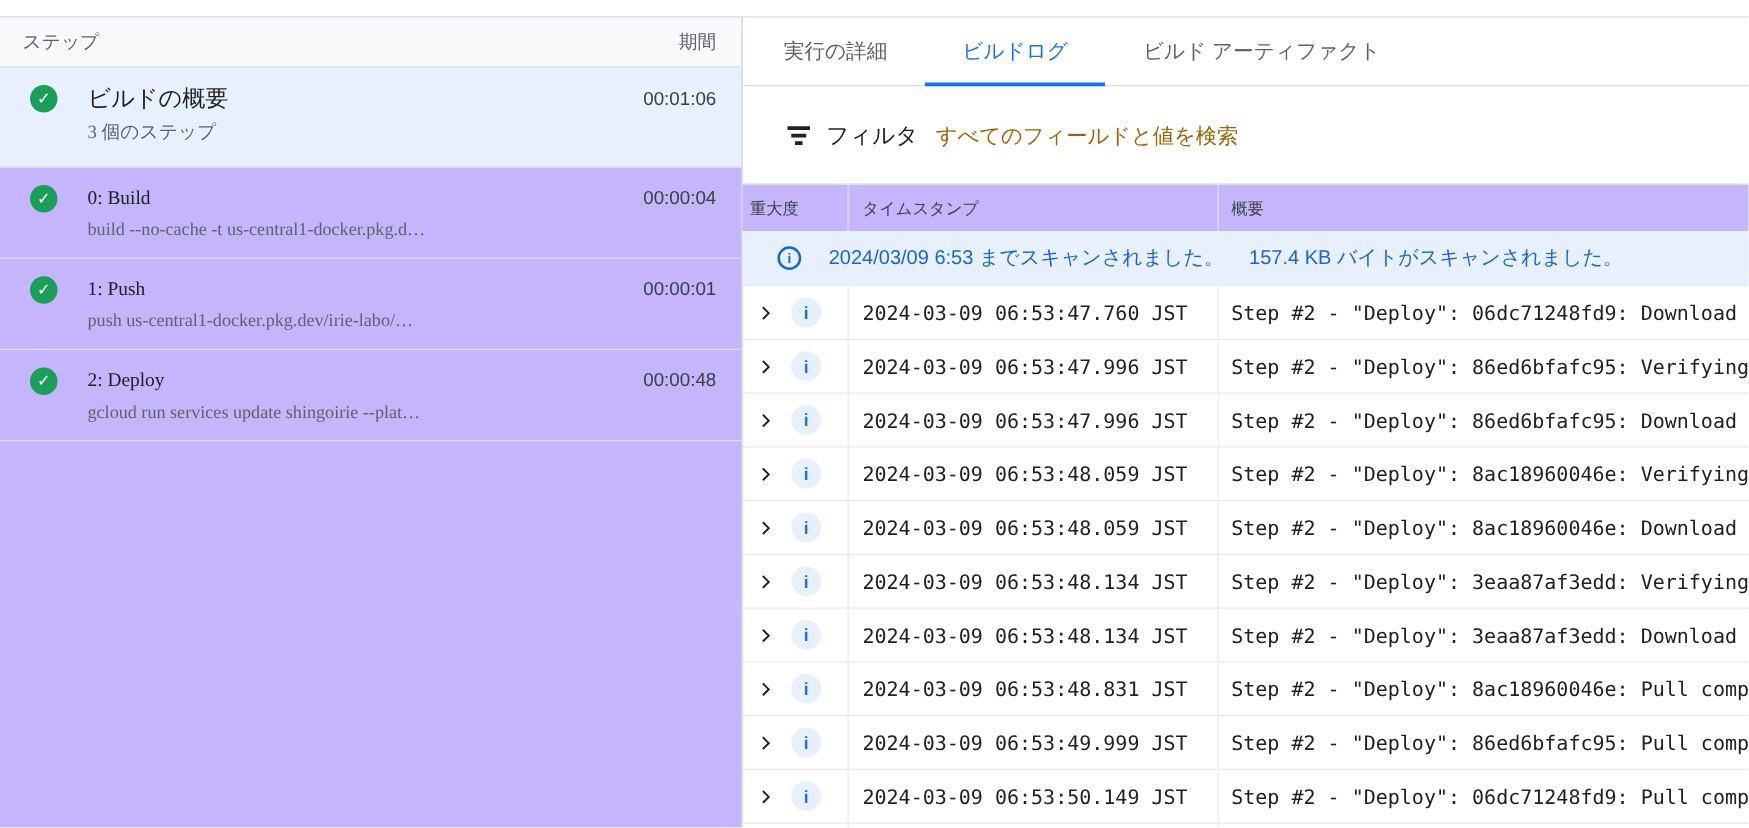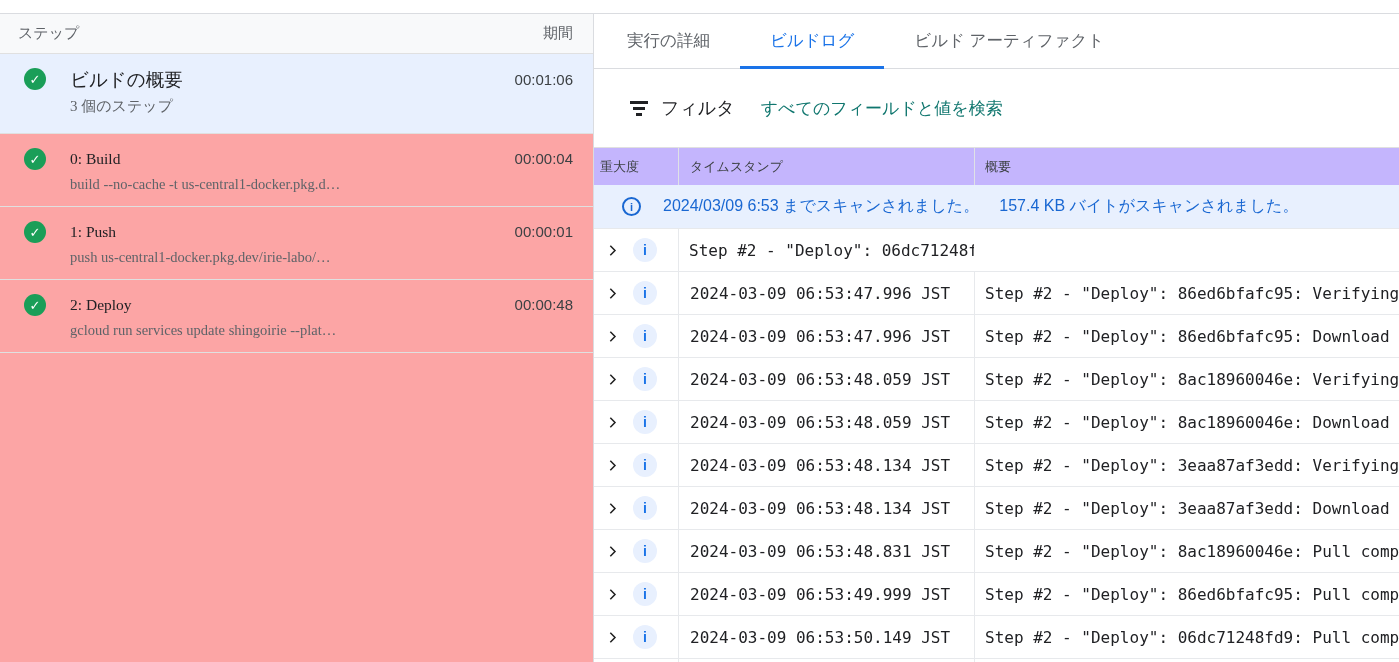--- a/index.html
+++ b/index.html
@@ -3,21 +3,21 @@
 <meta charset="utf-8">
 <style>
   * { margin:0; padding:0; box-sizing:border-box; }
   html,body { width:1399px; height:662px; overflow:hidden; background:#fff;
     font-family:"Liberation Sans","DejaVu Sans",sans-serif; color:#202124; }
   .page { width:1399px; height:662px; display:flex; flex-direction:column; }
   .top-gap { height:13px; background:#fff; flex:none; }
   .content { flex:1; display:flex; border-top:1px solid #dadce0; min-height:0; }
 
   
-  .left-panel { width:594px; flex:none; border-right:1px solid #dadce0; background:#fca5a5; }
+  .left-panel { width:594px; flex:none; border-right:1px solid #dadce0; background:#c4b5fd; }
   .steps-header { height:40px; background:#f8f9fa; border-bottom:1px solid #e0e0e0;
     display:flex; align-items:center; justify-content:space-between;
     padding:0 20px 0 18px; color:#5f6368; font-size:15px; }
   .step-row { display:flex; align-items:flex-start; padding:13px 20px 0 24px;
     border-bottom:1px solid #e0e0e0; cursor:pointer; }
   .step-row.selected { background:#e8f0fe; }
   .step-row.summary { height:80px; }
   .step-row.normal { height:73px; }
   .check { width:22px; height:22px; flex:none; border-radius:50%; background:#1a9e58;
     color:#fff; font-size:13px; font-weight:bold; display:flex; align-items:center;
@@ -44,21 +44,21 @@
 
   .filterbar { height:78px; flex:none; display:flex; align-items:center;
     padding-left:36px; }
   .filter-icon { width:18px; height:15px; display:flex; flex-direction:column;
     justify-content:space-between; align-items:center; flex:none; }
   .filter-icon i { display:block; height:3px; background:#202124; }
   .filter-icon i:nth-child(1){ width:18px; }
   .filter-icon i:nth-child(2){ width:12px; }
   .filter-icon i:nth-child(3){ width:6px; }
   .filter-label { margin-left:13px; font-size:18px; color:#202124; }
-  .filter-placeholder { margin-left:26px; font-size:17px; color:#0f766e; cursor:text; }
+  .filter-placeholder { margin-left:14px; font-size:17px; color:#a16207; cursor:text; }
 
   .gridcols { display:grid; grid-template-columns:84px 296px 1fr; }
   .log-header { height:38px; flex:none; background:#c4b5fd; border-top:1px solid #e0e0e0;
     font-size:13px; color:#3c4043; }
   .log-header .hcell { display:flex; align-items:center; }
   .hcell.sev { padding-left:6px; }
   .hcell.ts  { padding-left:11px; border-left:1px solid #dfe2e6; }
   .hcell.sum { padding-left:10px; border-left:1px solid #dfe2e6; }
 
   .banner { height:43px; flex:none; background:#e8f0fe; display:flex;
@@ -173,20 +173,21 @@
 
         <div class="log-row gridcols">
           <div class="cell sev">
             <span class="chevron">
                 <svg width="15" height="15" viewBox="0 0 24 24">
                   <path d="M8.5 4.5 16 12l-7.5 7.5" fill="none" stroke="#1f1f1f" stroke-width="2.4"></path>
                 </svg>
               </span>
             <span class="info-chip">i</span>
           </div>
+          <div class="cell ts mono">2024-03-09 06:53:47.760 JST</div>
           <div class="cell sum mono">Step #2 - "Deploy": 06dc71248fd9: Download complete</div>
         </div>
 
         <div class="log-row gridcols">
           <div class="cell sev">
             <span class="chevron">
                 <svg width="15" height="15" viewBox="0 0 24 24">
                   <path d="M8.5 4.5 16 12l-7.5 7.5" fill="none" stroke="#1f1f1f" stroke-width="2.4"></path>
                 </svg>
               </span>

